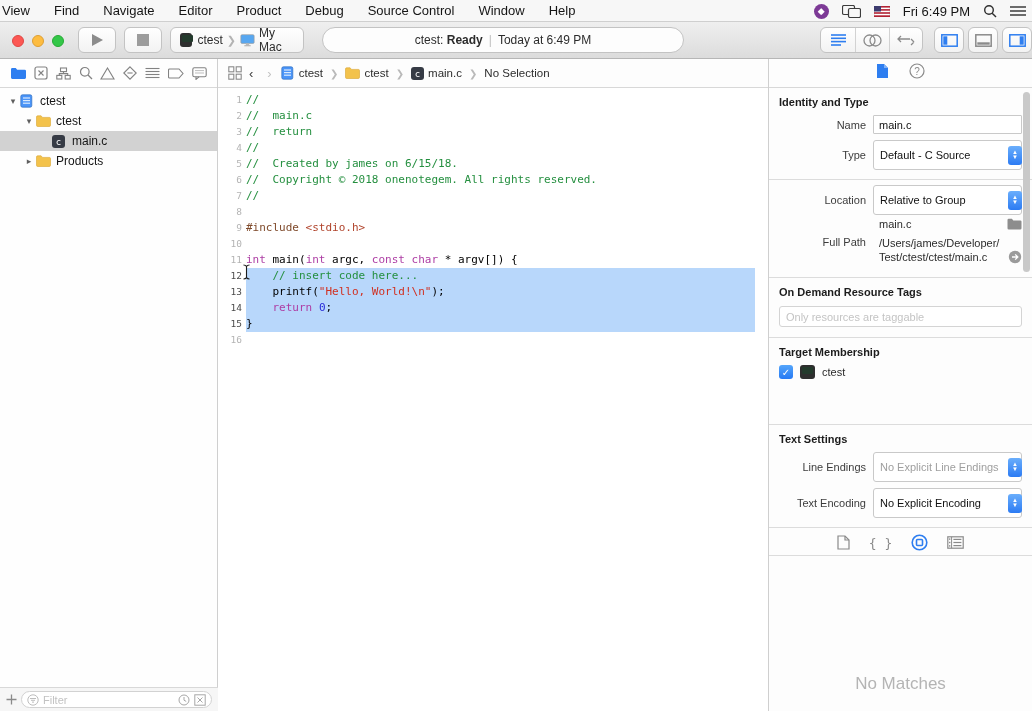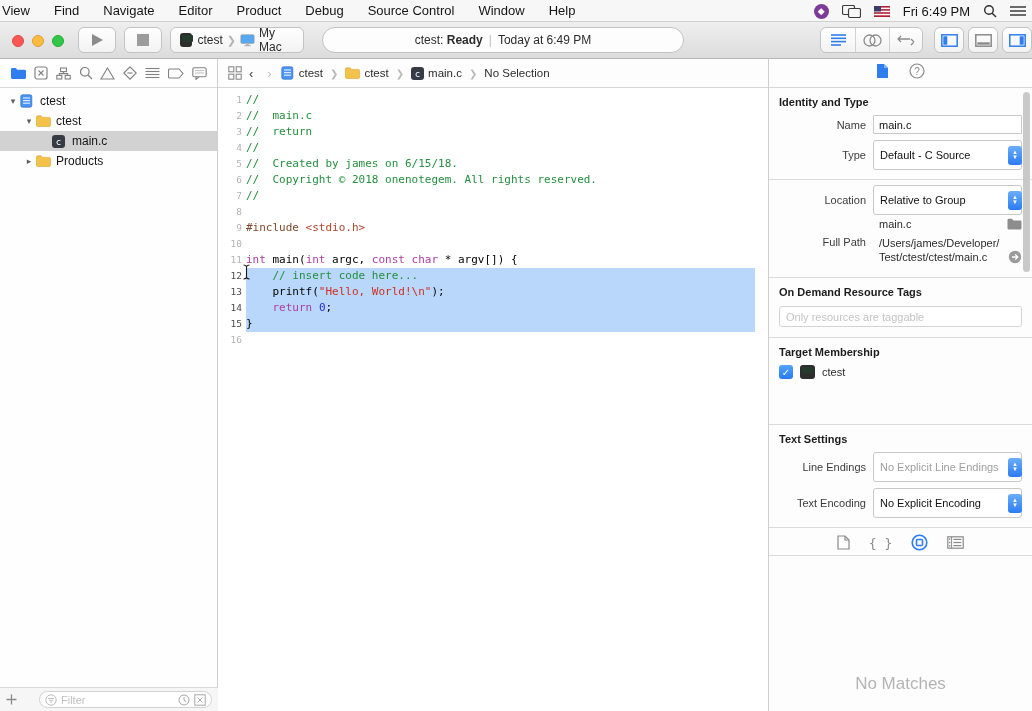--- a/index.html
+++ b/index.html
@@ -81,21 +81,21 @@
   .tag-input{margin:4px 10px;border:1px solid #d4d4d4;border-radius:3px;height:21px;display:flex;align-items:center;padding:0 6px;color:#c4c4c4;background:#fff;}
   .checkbox{width:14px;height:14px;border-radius:3px;background:linear-gradient(#54a5fb,#2679f3);display:flex;align-items:center;justify-content:center;color:#fff;font-size:10px;}
   #no-matches{position:absolute;left:0;right:0;top:118px;text-align:center;color:#b4b4b4;font-size:17px;}
   #insp-scrollbar{position:absolute;right:2px;top:33px;width:7px;height:180px;background:#c9c9c9;border-radius:4px;}
 
   
   #library-bar{height:24px;border-bottom:1px solid #dcdcdc;display:flex;align-items:center;justify-content:center;gap:19px;margin-top:4px;}
 
   
   .bottom-bar{position:absolute;bottom:0;height:24px;background:#f6f6f6;border-top:1px solid #d8d8d8;display:flex;align-items:center;font-size:11px;}
-  #nav-bottom{left:0;width:218px;padding:5px 6px;gap:22px;}
+  #nav-bottom{left:0;width:218px;padding:5px 6px;gap:4px;}
   .filter-field{flex:1;height:17px;border:1px solid #d2d2d2;border-radius:9px;background:#fff;display:flex;align-items:center;padding:0 5px;gap:4px;color:#c2c2c2;}
   .filter-field .ph{flex:1;}
   .gray-ic{color:#9a9a9a;display:flex;align-items:center;}
 </style>
 </head>
 <body>
 
 <div id="menubar">
   <div id="menubar-items">
       <span class="mb-item">View</span>

